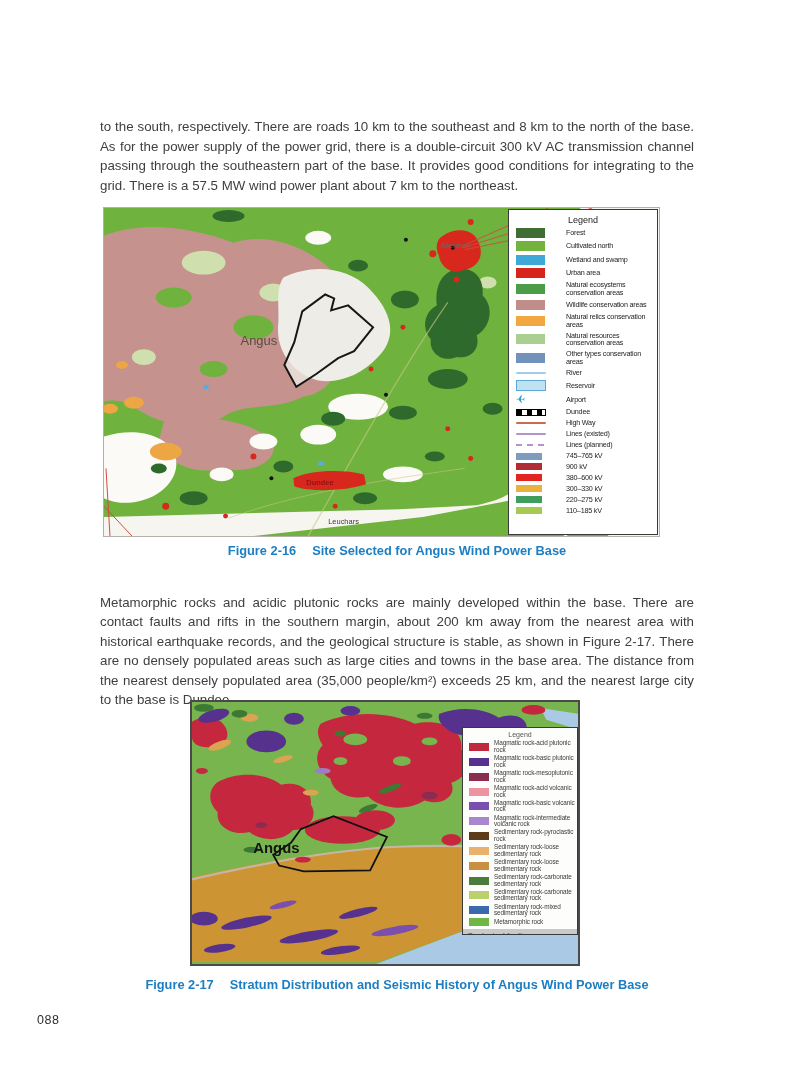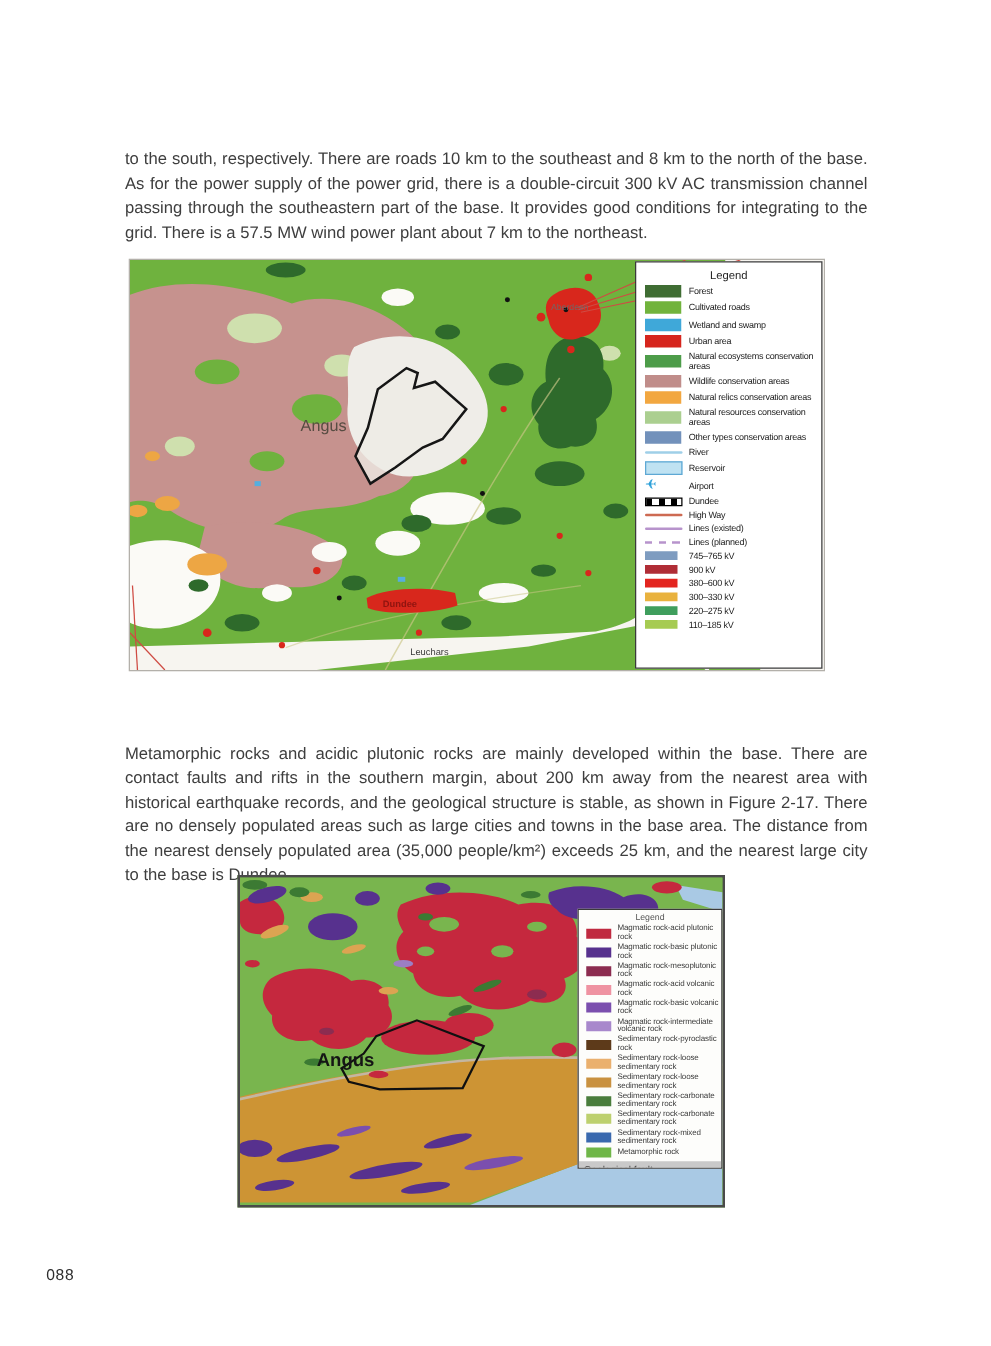--- a/index.html
+++ b/index.html
@@ -16,21 +16,21 @@
   .figcap .cap-title{margin-left:16px;}
   #pagenum{position:absolute;left:37px;top:1013px;font-size:12.5px;color:#2e2e2e;letter-spacing:0.5px;}
 
   
   #fig16{position:absolute;left:103px;top:207px;width:557px;height:330px;
          border:1px solid #b3b0aa;box-sizing:border-box;background:#f7f5f0;}
   #fig16 svg{position:absolute;left:0;top:0;width:100%;height:100%;}
   #legend16{position:absolute;left:404px;top:1px;width:150px;height:326px;box-sizing:border-box;
             background:#fff;border:1px solid #3a3a3a;overflow:hidden;}
   #legend16 .ltitle{text-align:center;font-size:9px;color:#222;margin:5px 0 3px 0;}
-  .lrow{display:flex;align-items:center;gap:5px;padding-left:7px;padding-right:3px;margin-top:3.2px;}
+  .lrow{display:flex;align-items:center;gap:20px;padding-left:7px;padding-right:3px;margin-top:3.2px;}
   .lrow .lbl{font-size:7.2px;letter-spacing:-0.2px;line-height:1.08;color:#1c1c1c;}
   .sym{flex:0 0 30px;width:30px;display:flex;align-items:center;}
   .swatch{width:29px;height:10px;background:currentColor;}
   .reservoir{width:28px;height:9px;background:currentColor;border:1px solid #5ea8d4;}
   .bar{width:26px;height:7px;background:currentColor;}
   .lineSym{width:30px;height:2.5px;background:currentColor;border-radius:2px;}
   .dashSym{width:30px;height:2.5px;
            background:repeating-linear-gradient(90deg,currentColor 0 6px,transparent 6px 11px);}
   .railway{width:28px;height:5px;border:1px solid #000;
            background:repeating-linear-gradient(90deg,#000 0 5px,#fff 5px 10px);}
@@ -159,21 +159,21 @@
       <div class="lrow">
         <span class="sym" style="color: rgb(63, 109, 51);">
             <span class="swatch"></span>
           </span>
         <span class="lbl">Forest</span>
         </div>
       <div class="lrow">
         <span class="sym" style="color: rgb(113, 179, 60);">
             <span class="swatch"></span>
           </span>
-        <span class="lbl">Cultivated roads</span>
+        <span class="lbl">Cultivated north</span>
         </div>
       <div class="lrow">
         <span class="sym" style="color: rgb(63, 168, 217);">
             <span class="swatch"></span>
           </span>
         <span class="lbl">Wetland and swamp</span>
         </div>
       <div class="lrow">
         <span class="sym" style="color: rgb(214, 37, 29);">
             <span class="swatch"></span>
@@ -284,20 +284,23 @@
         </div>
       <div class="lrow">
         <span class="sym" style="color: rgb(166, 203, 82);">
             <span class="bar"></span>
           </span>
         <span class="lbl">110–185 kV</span>
         </div>
     </div>
   </div>
 
+  <div class="figcap" id="cap16">
+    <span>Figure 2-16</span><span class="cap-title">Site Selected for Angus Wind Power Base</span>
+  </div>
 
   <p class="para" id="para2">Metamorphic rocks and acidic plutonic rocks are mainly developed within the base. There are contact faults and rifts in the southern margin, about 200 km away from the nearest area with historical earthquake records, and the geological structure is stable, as shown in Figure 2-17. There are no densely populated areas such as large cities and towns in the base area. The distance from the nearest densely populated area (35,000 people/km²) exceeds 25 km, and the nearest large city to the base is Dundee.</p>
 
   <div id="fig17">
     <svg viewBox="0 0 390 266" preserveAspectRatio="none">
       <rect x="0" y="0" width="390" height="266" fill="#79b54e"></rect>
       <g>
 
         <path d="M390,188 L390,266 L186,266 Z" fill="#a9c9e4"></path>
         <path d="M352,6 L390,12 L390,28 L358,18 Z" fill="#a9c9e4"></path>
@@ -415,15 +418,18 @@
         <span class="lbl2">Metamorphic rock</span>
         </div>
       <div class="fault-band">Geological fault</div>
       <div class="contact-row">
         <span class="contact-line"></span>
         <span>Structural contact</span>
         </div>
     </div>
   </div>
 
+  <div class="figcap" id="cap17">
+    <span>Figure 2-17</span><span class="cap-title">Stratum Distribution and Seismic History of Angus Wind Power Base</span>
+  </div>
 
   <div id="pagenum">088</div>
 </div>
 
 </body></html>

